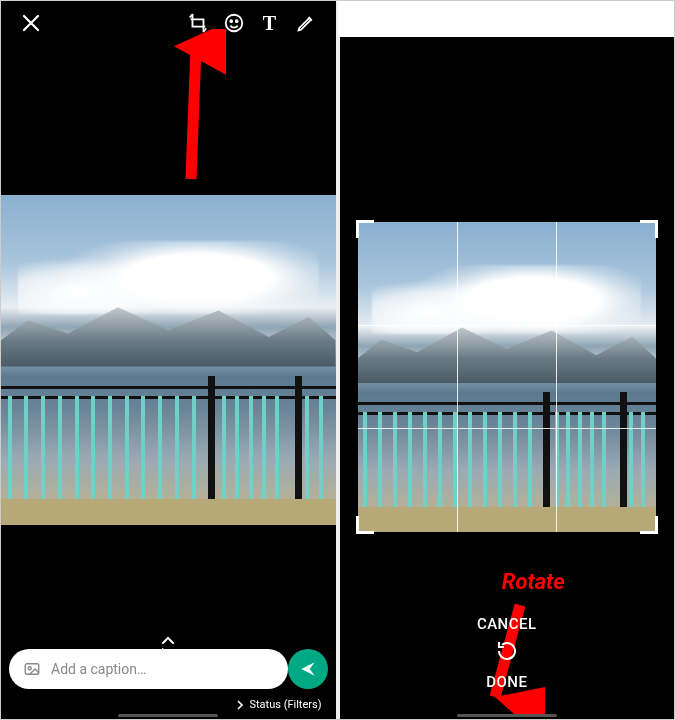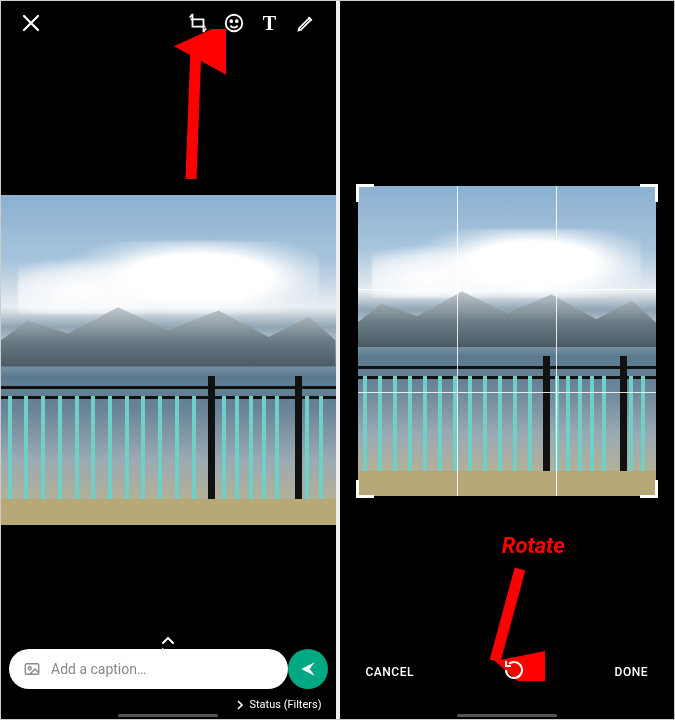--- a/index.html
+++ b/index.html
@@ -14,21 +14,21 @@
     overflow: hidden;
   }
   .panel {
     flex: 1;
     background: #000;
     position: relative;
     display: flex;
     flex-direction: column;
   }
   .panel-left { border-right: 2px solid #eee; }
-  .panel-right { border-left: 2px solid #eee; }
+  .panel-right { border-left: 2px solid #eee; margin-top: 36px; }
 
   
   .top-bar {
     height: 44px;
     display: flex;
     align-items: center;
     padding: 0 12px;
     color: #fff;
   }
   .top-bar .spacer { flex: 1; }
@@ -174,22 +174,23 @@
 
   .crop-actions {
     position:absolute;
     left:0; right:0;
     bottom:28px;
     display:flex;
     align-items:center;
     justify-content:space-between;
     padding:0 26px;
     color:#fff;
-    font-size:12px;
+    font-size:15px;
     letter-spacing:0.5px;
+    flex-direction:column;
   }
   .crop-actions .txt-btn { cursor:pointer; font-weight:500; }
   .rotate-btn { cursor:pointer; padding:6px; }
 
   
   .arrow-svg { position:absolute; pointer-events:none; }
 </style>
 </head>
 <body>
 

